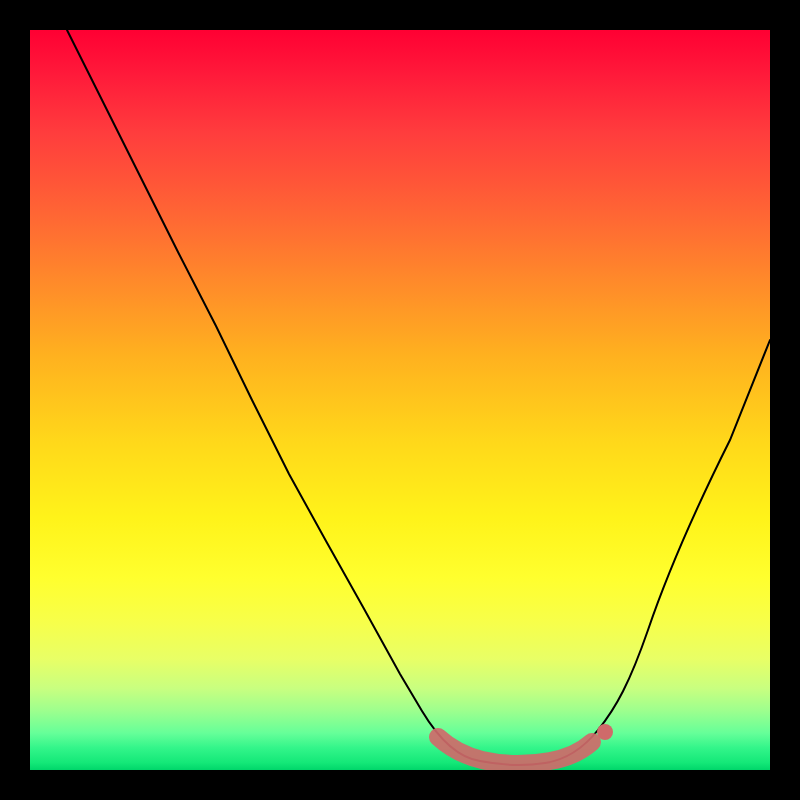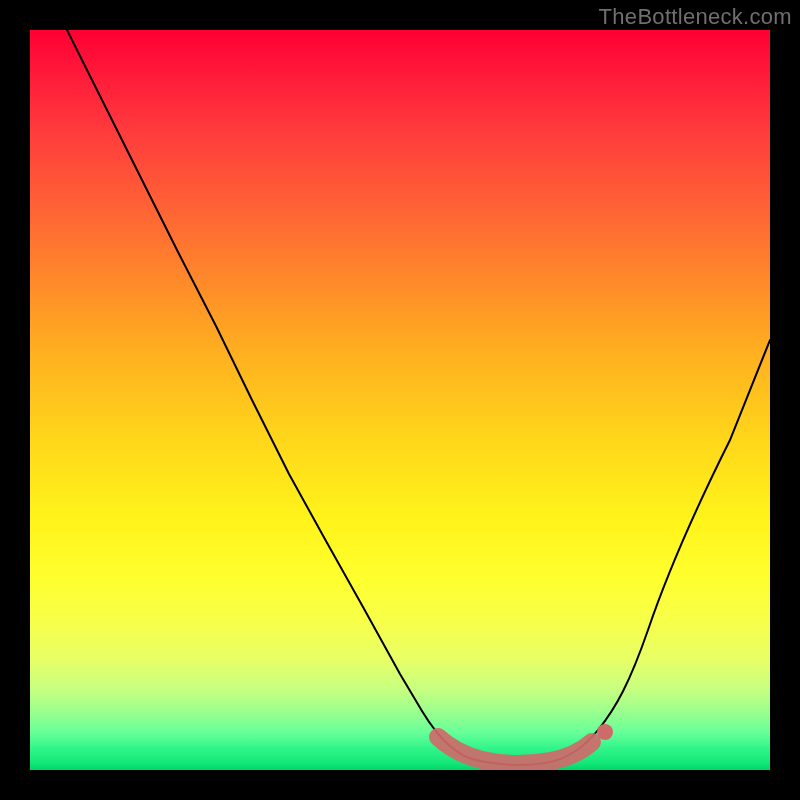--- a/index.html
+++ b/index.html
@@ -110,14 +110,13 @@
 
       <path class="band-path" d="M 408 707
                C 420 718, 435 726, 452 730
                C 474 735, 498 735, 520 731
                C 538 728, 552 721, 562 712"></path>
 
       <circle class="band-dot" cx="575" cy="702" r="8"></circle>
     </svg>
   </div>
 
-  <div class="watermark">TheBottleneck.com</div>
 </div>
 
 </body></html>

